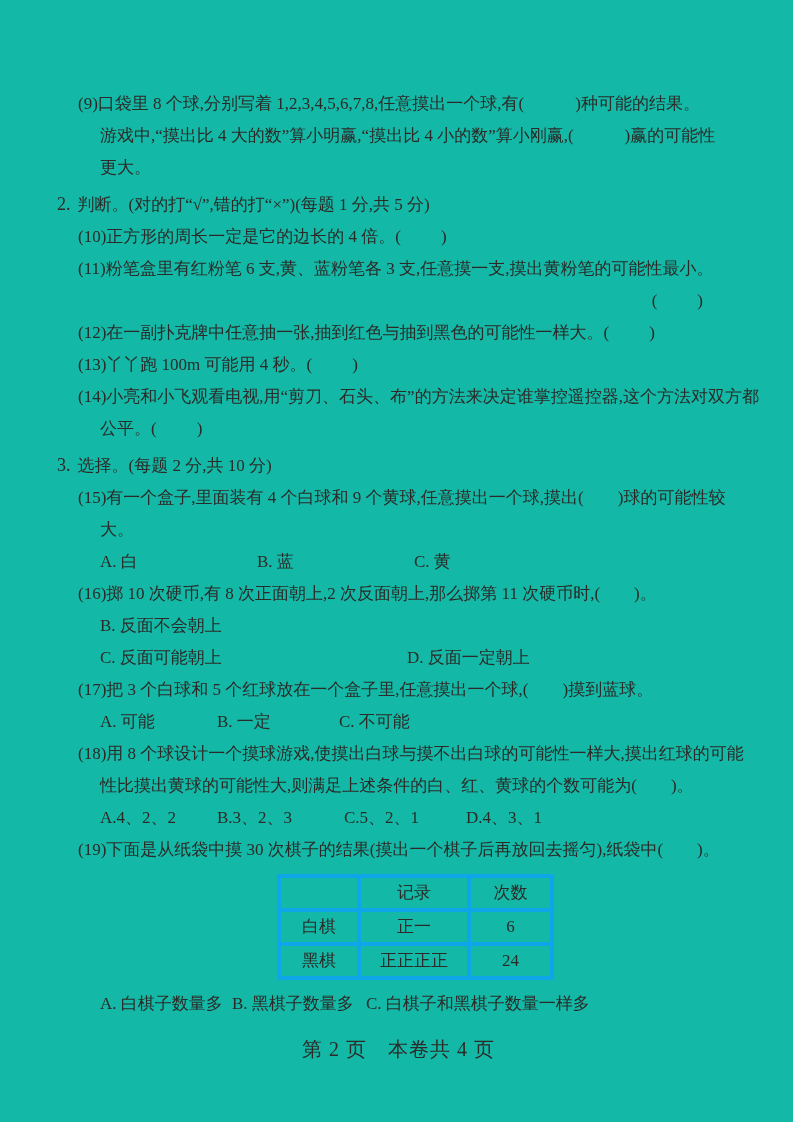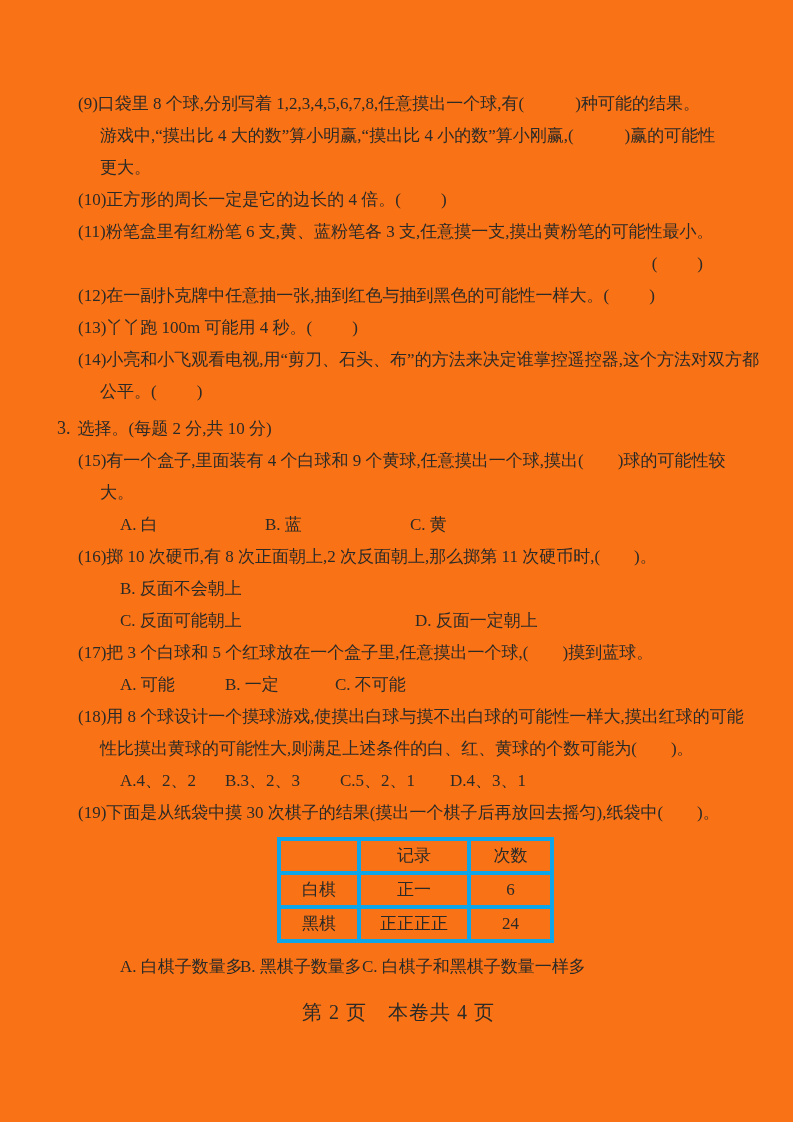--- a/index.html
+++ b/index.html
@@ -1,30 +1,30 @@
 <!DOCTYPE html>
 <html><head>
 <meta charset="utf-8">
 <style>
   html,body { margin:0; padding:0; background:#ffffff; }
   .page {
     position:relative;
     width:793px; height:1122px;
-    background:#f97316;
+    background:#14b8a6;
     color:#2b2a27;
     font-family:"Liberation Serif","DejaVu Serif",serif;
     font-size:17px;
     box-sizing:border-box;
     padding:88px 53px 0 57px;
     overflow:hidden;
   }
   .line { line-height:32px; white-space:nowrap; }
   .iline { margin-left:21px; }
   .cont  { margin-left:43px; }
-  .opts  { margin-left:63px; display:flex; }
+  .opts  { margin-left:43px; display:flex;gap:12px; }
   .flex  { display:flex; }
   .bracket { margin-right:35px; letter-spacing:2px; flex:0 0 auto; }
   .bracket-line { text-align:right; padding-right:35px; letter-spacing:2px; }
   .mt4 { margin-top:4px; }
   .sec-num { font-size:18px; margin-right:7px; }
   .w145 { display:inline-block; width:145px; }
   .w295 { display:inline-block; width:295px; }
   .w105 { display:inline-block; width:105px; }
   .w110 { display:inline-block; width:110px; }
   .w115 { display:inline-block; width:115px; }
@@ -46,20 +46,21 @@
 <body>
 
 <div class="page">
 
   <div>
     <div class="line iline"><span>(9)</span><span>口袋里 8 个球,分别写着 1,2,3,4,5,6,7,8,任意摸出一个球,有(　　　)种可能的结果。</span></div>
     <div class="line cont">游戏中,“摸出比 4 大的数”算小明赢,“摸出比 4 小的数”算小刚赢,(　　　)赢的可能性</div>
     <div class="line cont">更大。</div>
   </div>
 
+  <div class="line mt4"><span class="sec-num">2.</span><span>判断。(对的打“√”,错的打“×”)(每题 1 分,共 5 分)</span></div>
 
   <div class="line iline flex">
     <span><span>(10)</span><span>正方形的周长一定是它的边长的 4 倍。</span></span>
     <span class="bracket">(　　)</span>
   </div>
 
   <div class="line iline"><span>(11)</span><span>粉笔盒里有红粉笔 6 支,黄、蓝粉笔各 3 支,任意摸一支,摸出黄粉笔的可能性最小。</span></div>
   <div class="line bracket-line">(　　)</div>
 
   <div class="line iline flex">

